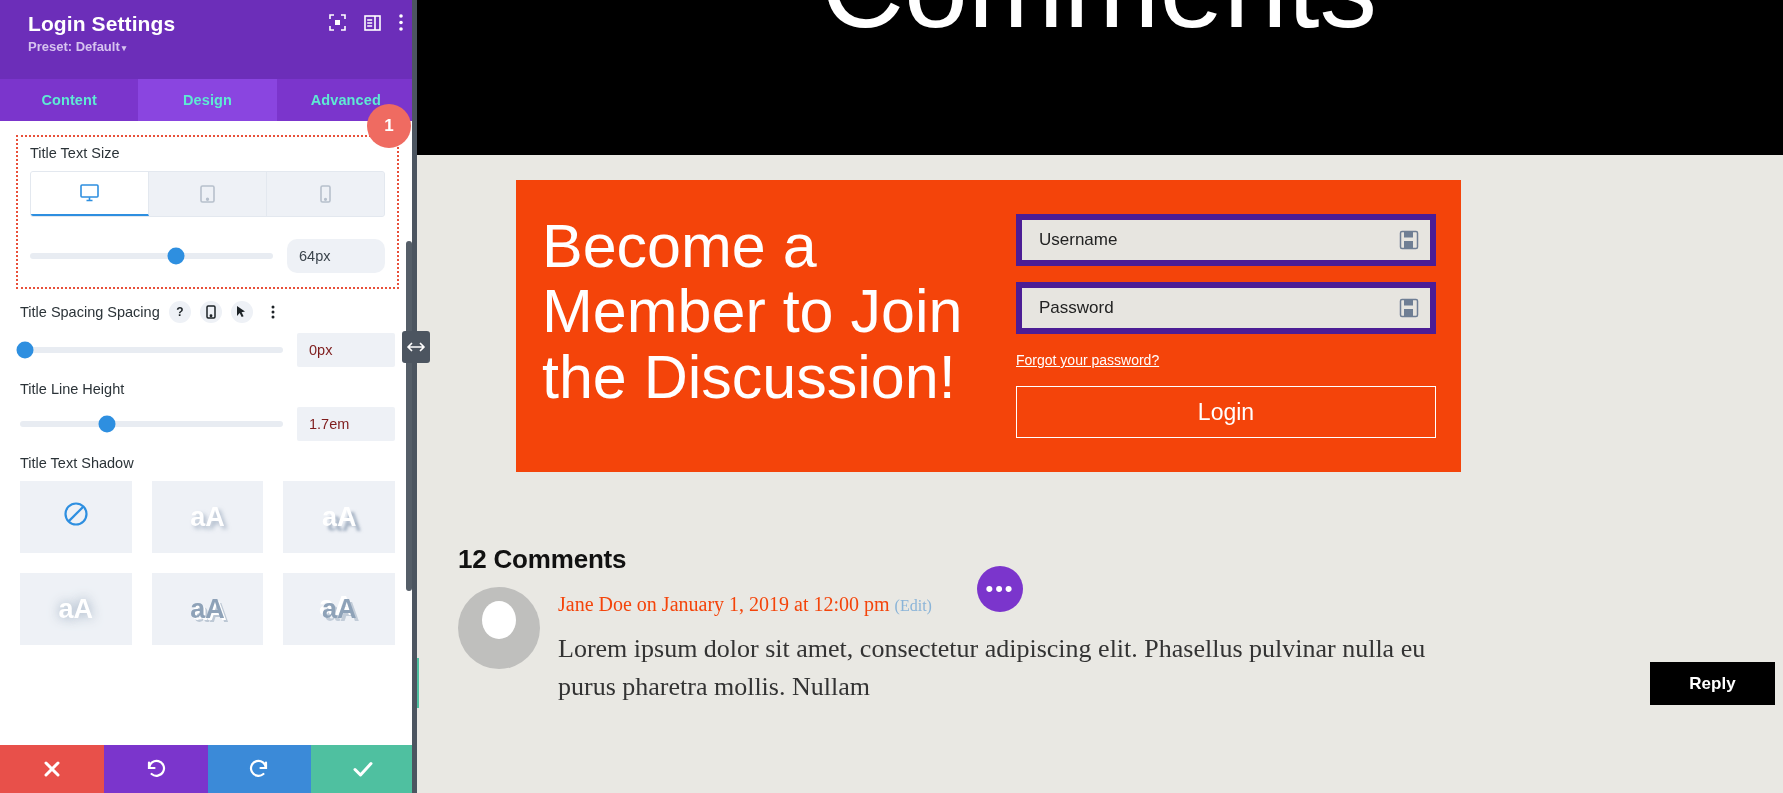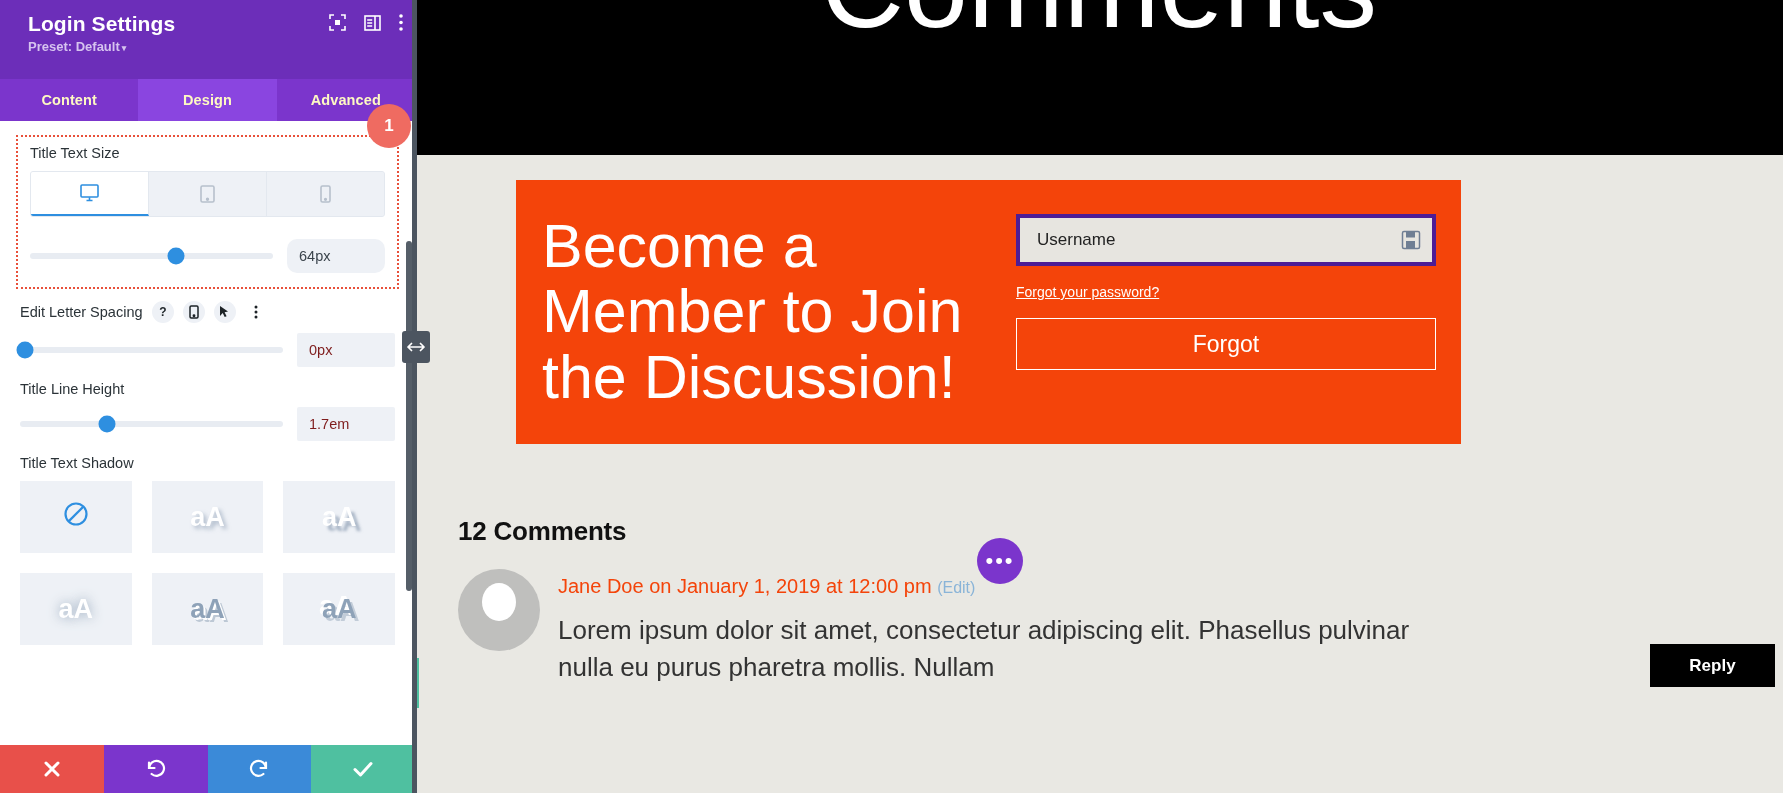--- a/index.html
+++ b/index.html
@@ -38,21 +38,21 @@
     position: absolute; right: 12px; top: 14px;
     display: flex; align-items: center; gap: 18px;
   }
   .hdr-ico { color: #fff; display: flex; align-items: center; cursor: pointer; }
 
   .tabs {
     display: flex; background: #7b35cc; height: 42px;
   }
   .tab {
     flex: 1; display: flex; align-items: center; justify-content: center;
-    color: #fef9c3; font-size: 14.5px; font-weight: bold; cursor: pointer;
+    color: #5eead4; font-size: 14.5px; font-weight: bold; cursor: pointer;
     letter-spacing: .1px;
   }
   .tab.active { background: #8a45e0; }
 
   .panel-body {
     flex: 1; overflow: hidden; position: relative; background: #fff;
     padding: 0 0 0 0;
   }
   .scrollarea { position: relative; padding: 14px 20px 10px 20px; }
 
@@ -181,21 +181,21 @@
     margin: 25px 0 0 101px; width: 945px; background: #f4440a;
     display: flex; padding: 34px 0 34px 0; position: relative;
   }
   .lm-left { width: 500px; padding-left: 26px; }
   .lm-heading {
     color: #fff; font-size: 61px; line-height: 1.07; font-weight: 400;
     font-family: "Liberation Sans", sans-serif;
   }
   .lm-right { flex: 1; padding-right: 25px; }
   .inp {
-    position: relative; background: #e7e5e0; border: 4px solid #4c1d95;
+    position: relative; background: #e7e5e0; border: 6px solid #4c1d95;
     height: 52px; display: flex; align-items: center;
     padding-left: 17px; margin-bottom: 16px;
     font-size: 17px; color: #222;
   }
   .inp-ico {
     position: absolute; right: 11px; top: 50%; transform: translateY(-50%);
     color: #7b8aa0; display: flex;
   }
   .forgot {
     color: #fff; font-size: 14px; text-decoration: underline;
@@ -204,21 +204,21 @@
   .login-btn {
     border: 1px solid #fff; height: 52px; display: flex;
     align-items: center; justify-content: center;
     color: #fff; font-size: 23px; cursor: pointer;
   }
 
   .comments-wrap { margin: 72px 0 0 43px; position: relative; }
   .comments-count {
     font-size: 26px; font-weight: bold; color: #111; letter-spacing: -.2px;
   }
-  .comment-row { display: flex; margin-top: 22px; }
+  .comment-row { display: flex; margin-top: 12px; font-family: Liberation Serif, serif; }
   .avatar {
     width: 82px; height: 82px; border-radius: 50%; background: #bfbfbd;
     flex: none; position: relative; overflow: hidden;
   }
   .avatar::after {
     content: ""; position: absolute; left: 50%; top: 14px;
     transform: translateX(-50%);
     width: 34px; height: 38px; border-radius: 50%; background: #fff;
   }
   .comment-body { margin-left: 18px; padding-top: 6px; }
@@ -319,21 +319,21 @@
           <div class="slider-row">
             <div class="slider">
               <div class="knob" style="left:60%"></div>
             </div>
             <div class="val-box filled">64px</div>
           </div>
         </div>
 
         <div class="opt-group">
           <div class="opt-label-row">
-            <span class="opt-label">Edit Letter Spacing</span>
+            <span class="opt-label">Title Spacing Spacing</span>
             <span class="mini-ico">
               <svg width="12" height="14" viewBox="0 0 12 14" fill="#1d2327">
                   <text x="6" y="11" font-size="12" font-weight="bold" text-anchor="middle" font-family="Liberation Sans, sans-serif">?</text>
                 </svg>
             </span>
             <span class="mini-ico">
               <svg width="10" height="14" viewBox="0 0 10 14" fill="none" stroke="#1d2327" stroke-width="1.5">
                 <rect x="1" y="1" width="8" height="12" rx="1.2"></rect>
                   <circle cx="5" cy="10.8" r="0.7" fill="#1d2327"></circle>
               </svg>
@@ -444,22 +444,32 @@
         <div class="inp">
           <span>Username</span>
           <span class="inp-ico">
             <svg width="20" height="20" viewBox="0 0 20 20" fill="none" stroke="#6f7e94" stroke-width="1.5">
               <rect x="1.5" y="1.5" width="17" height="17" rx="1.5"></rect>
               <rect x="5" y="1.5" width="9" height="6" fill="#6f7e94" stroke="none"></rect>
               <rect x="5" y="11" width="9" height="7.5" fill="#6f7e94" stroke="none"></rect>
             </svg>
           </span>
         </div>
+        <div class="inp">
+          <span>Password</span>
+          <span class="inp-ico">
+            <svg width="20" height="20" viewBox="0 0 20 20" fill="none" stroke="#6f7e94" stroke-width="1.5">
+              <rect x="1.5" y="1.5" width="17" height="17" rx="1.5"></rect>
+              <rect x="5" y="1.5" width="9" height="6" fill="#6f7e94" stroke="none"></rect>
+              <rect x="5" y="11" width="9" height="7.5" fill="#6f7e94" stroke="none"></rect>
+            </svg>
+          </span>
+        </div>
         <a class="forgot">Forgot your password?</a>
-        <div class="login-btn">Forgot</div>
+        <div class="login-btn">Login</div>
       </div>
     </div>
 
     <div class="comments-wrap">
       <div class="comments-count">12 Comments</div>
       <div class="fab-dots">•••</div>
       <div class="comment-row">
         <div class="avatar"></div>
         <div class="comment-body">
           <div class="comment-meta">

